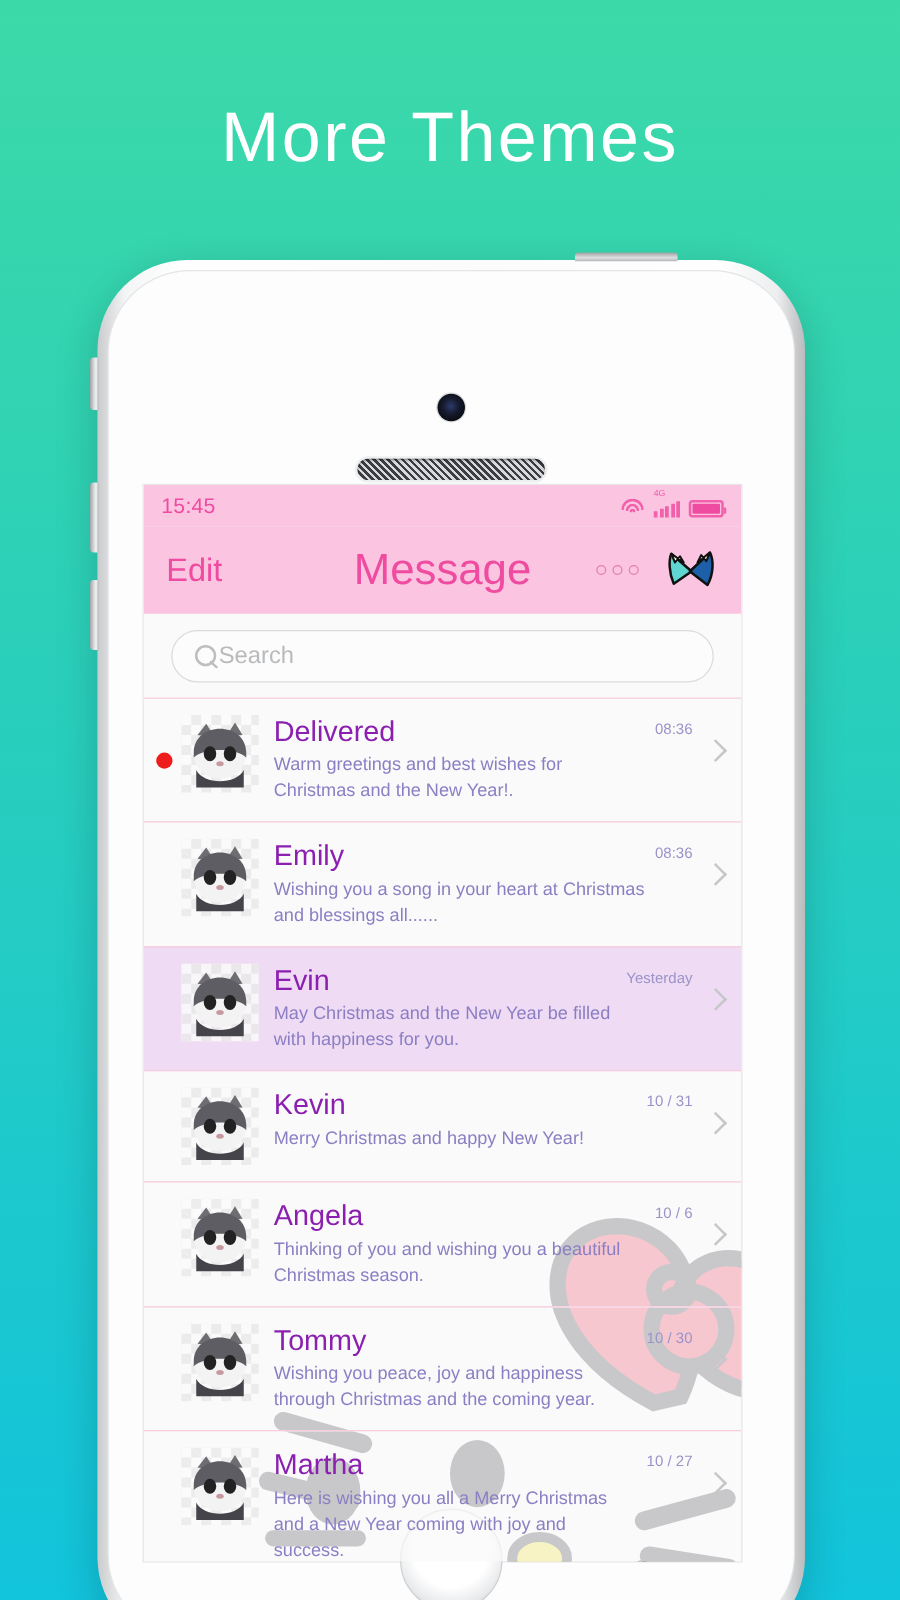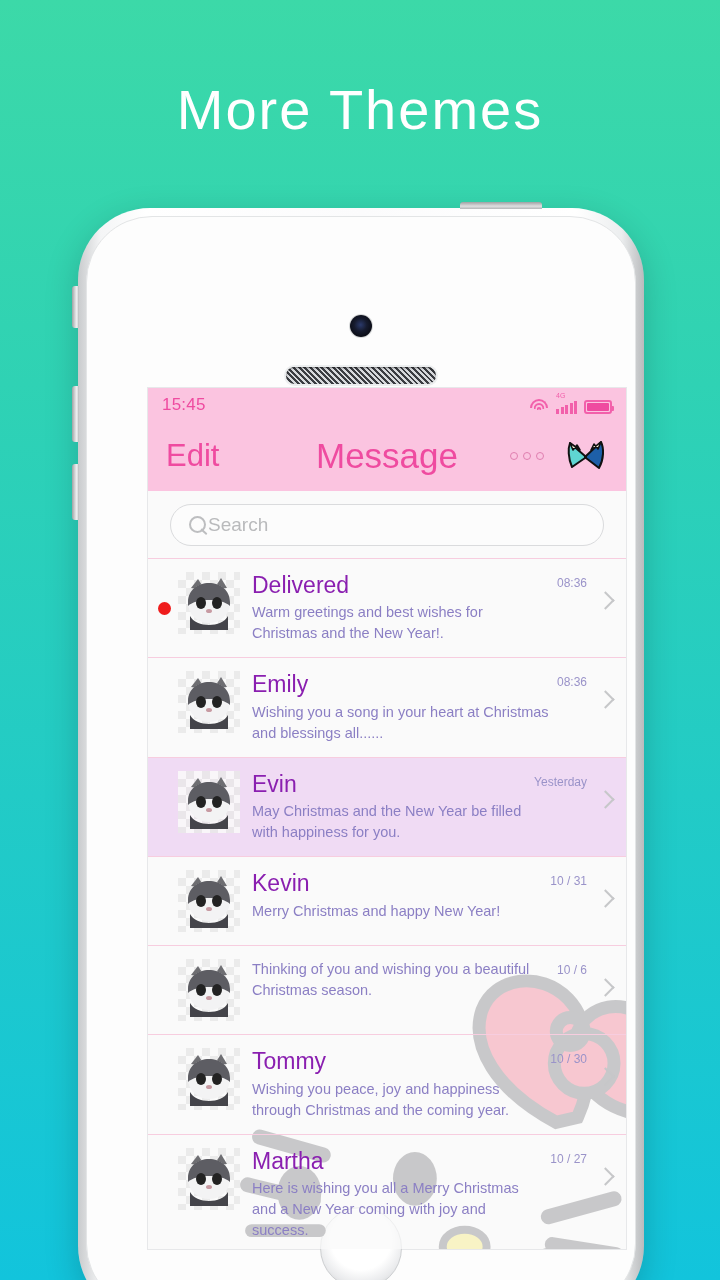--- a/index.html
+++ b/index.html
@@ -88,21 +88,21 @@
     position: absolute; left: 50%; bottom: 20px;
     transform: translateX(-50%);
     width: 82px; height: 82px; border-radius: 50%;
     background: radial-gradient(circle at 50% 40%, #ffffff 48%, #e9eaec 70%, #b6b8ba 100%);
     border: 1px solid #cdcfd1;
   }
 
   
   .screen {
     position: absolute;
-    left: 60px; top: 170px;
+    left: 27px; top: 170px;
     width: 480px; height: 863px;
     background: #fafafa;
     overflow: hidden;
     border: 1px solid #e7e8ea;
   }
 
   
   .statusbar {
     height: 33px;
     background: #fbc4e0;
@@ -132,21 +132,21 @@
   .battery span { display:block; height:100%; background:#ef4ba0; border-radius:1px; }
 
   
   .navbar {
     height: 70px;
     background: #fbc4e0;
     display: flex; align-items: center;
     padding: 0 18px;
     position: relative;
   }
-  .nav-edit { color: #ef4ba0; font-size: 31px; }
+  .nav-edit { color: #ef4ba0; font-size: 26px; }
   .nav-title {
     position: absolute; left: 0; width: 100%;
     text-align: center;
     color: #ef4ba0; font-size: 35px;
     pointer-events: none;
   }
   .nav-right { margin-left: auto; display: flex; align-items: center; gap: 20px; position: relative; z-index: 2; }
   .dots { display: flex; gap: 5px; }
   .dots i { width: 8px; height: 8px; border-radius: 50%; border: 1.6px solid #e07fb0; }
   .bow-icon { width: 44px; height: 36px; }
@@ -414,20 +414,21 @@
                   <ellipse cx="31" cy="31" rx="21" ry="20" fill="#f3f3f4"></ellipse>
                   <path d="M10 30 C10 18 20 11 31 11 C42 11 52 18 52 30 L52 34 C44 26 18 26 10 34 Z" fill="#5d5d63"></path>
                   <ellipse cx="23" cy="31" rx="5" ry="6" fill="#222"></ellipse>
                   <ellipse cx="39" cy="31" rx="5" ry="6" fill="#222"></ellipse>
                   <ellipse cx="31" cy="39" rx="3" ry="2" fill="#c79aa2"></ellipse>
                   <path d="M12 44 C18 56 44 56 50 44 L50 58 L12 58 Z" fill="#44444a"></path>
                 </g>
               </svg>
           </div>
           <div class="row-main">
+            <div class="row-name">Angela</div>
             <div class="row-snippet">Thinking of you and wishing you a beautiful Christmas season.</div>
           </div>
           <div class="row-meta">
             <div class="row-time">10 / 6</div>
             <div class="chev"></div>
           </div>
         </div>
 
         <div class="row">
           <div class="unread-slot"></div>

